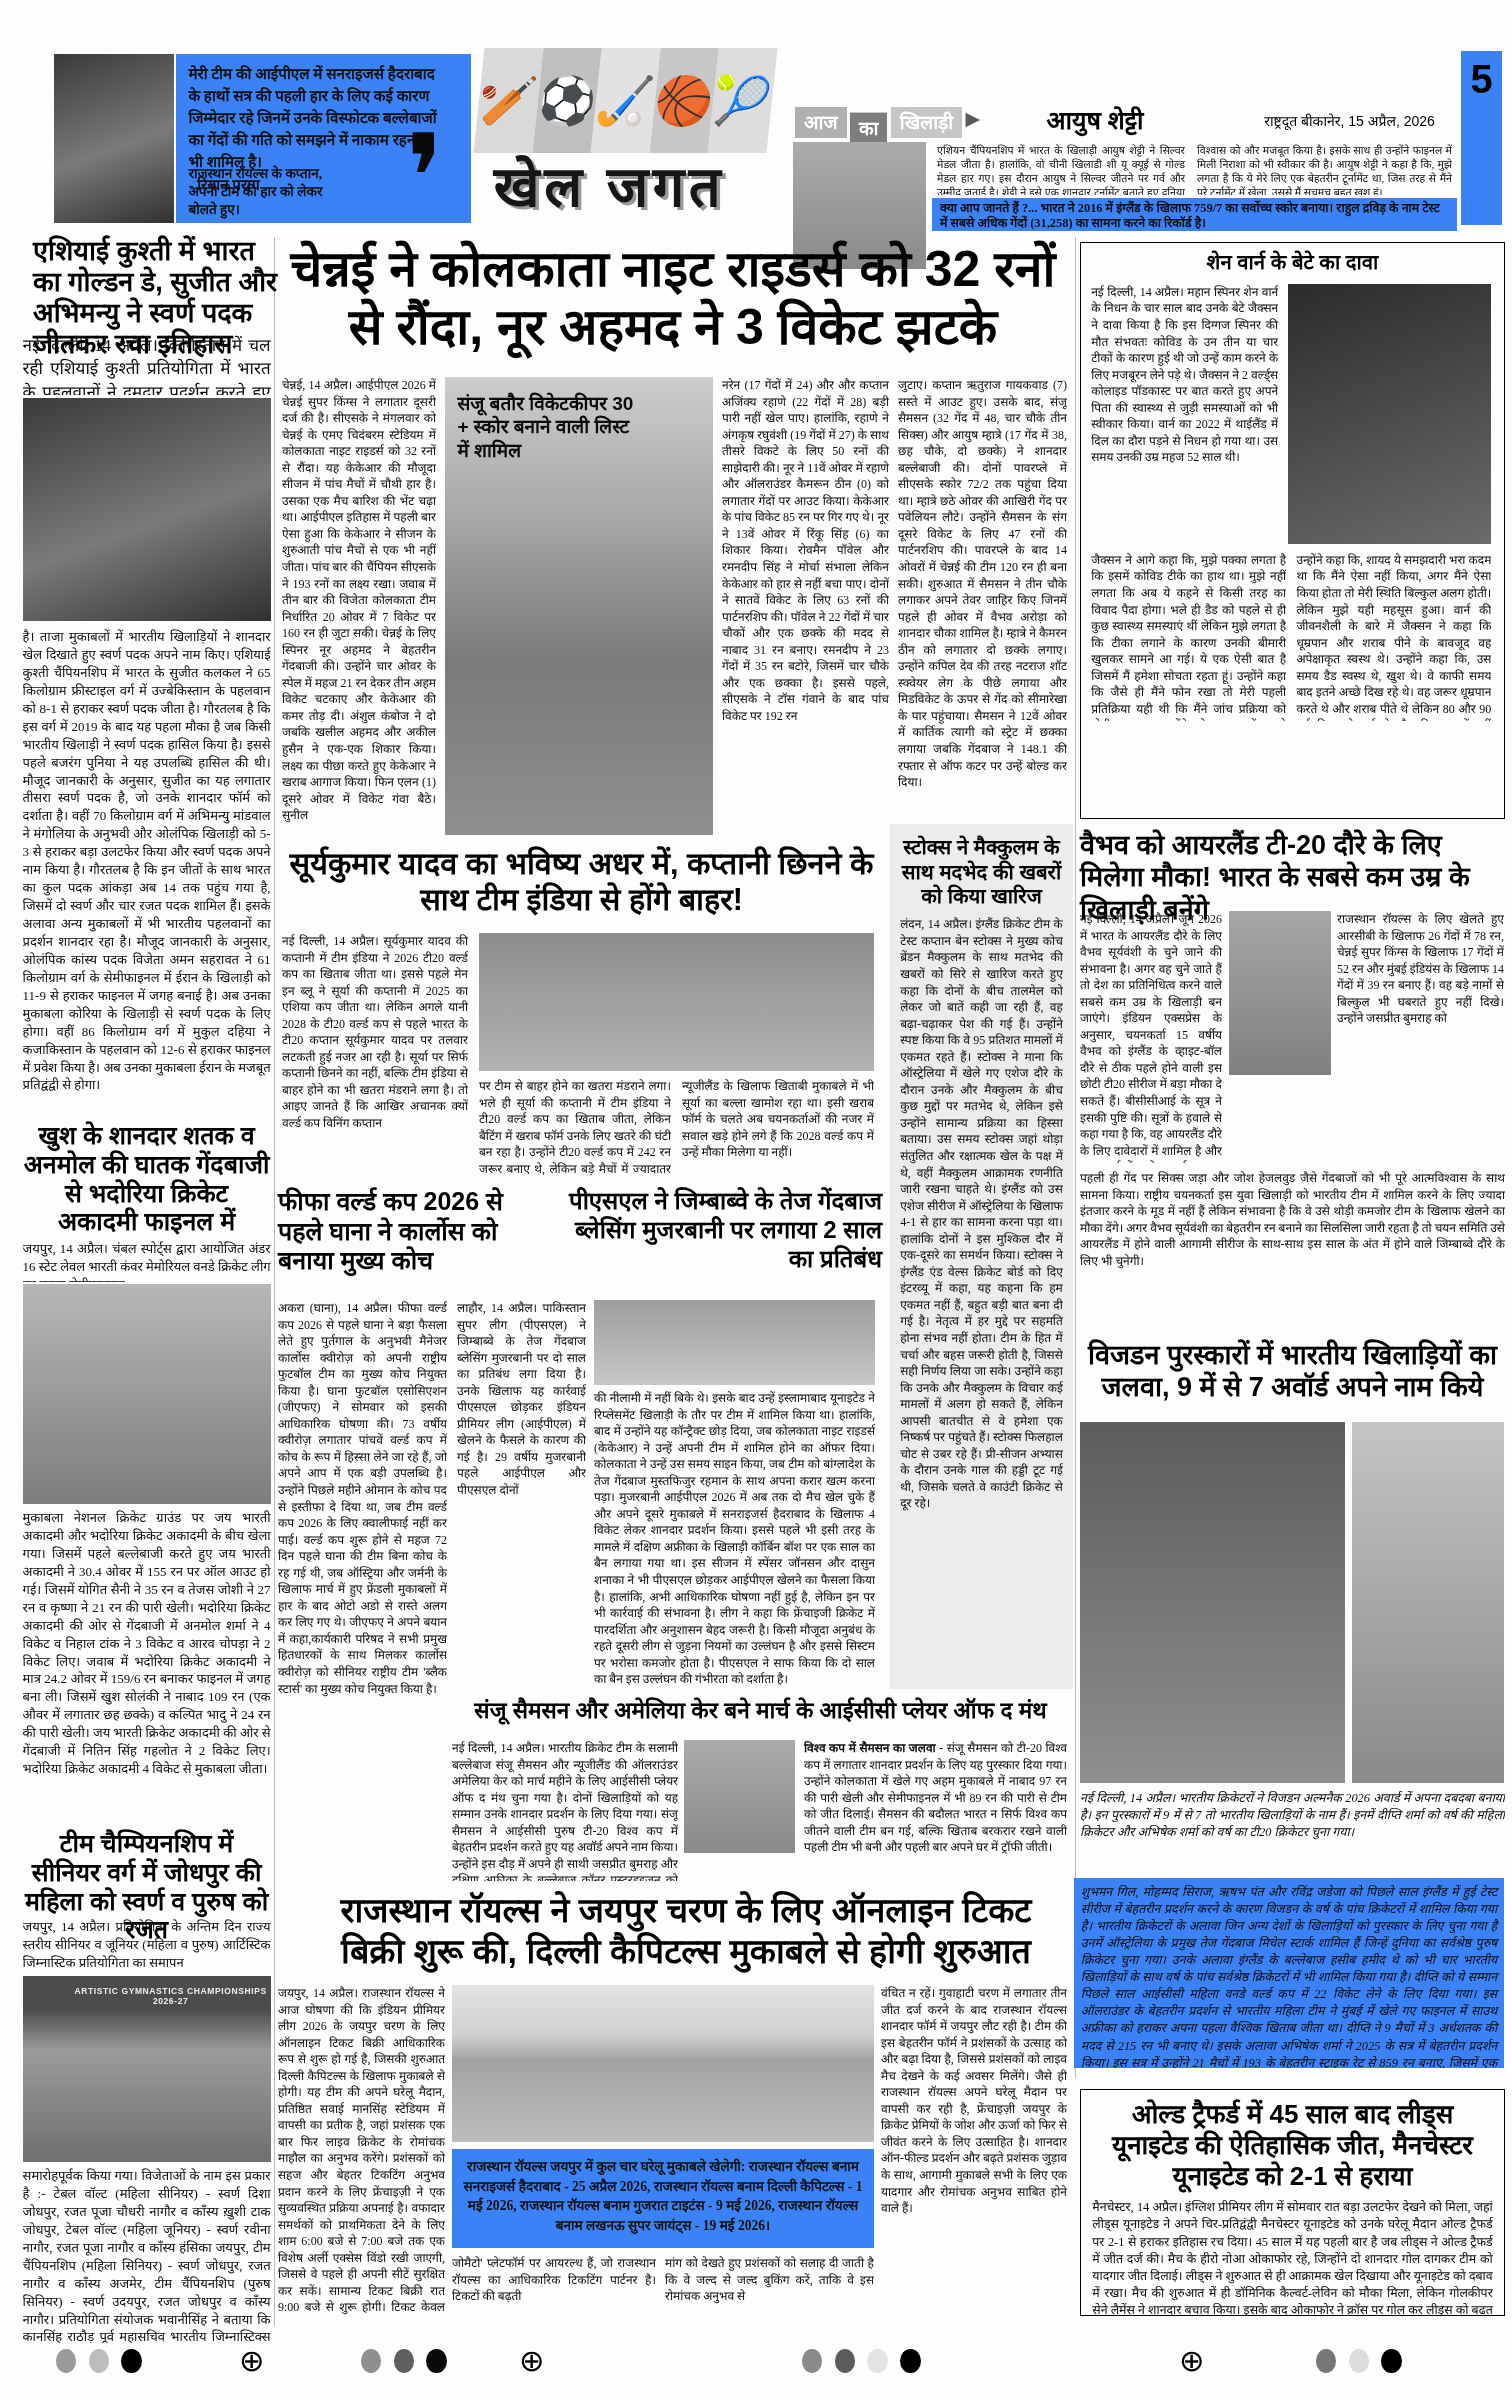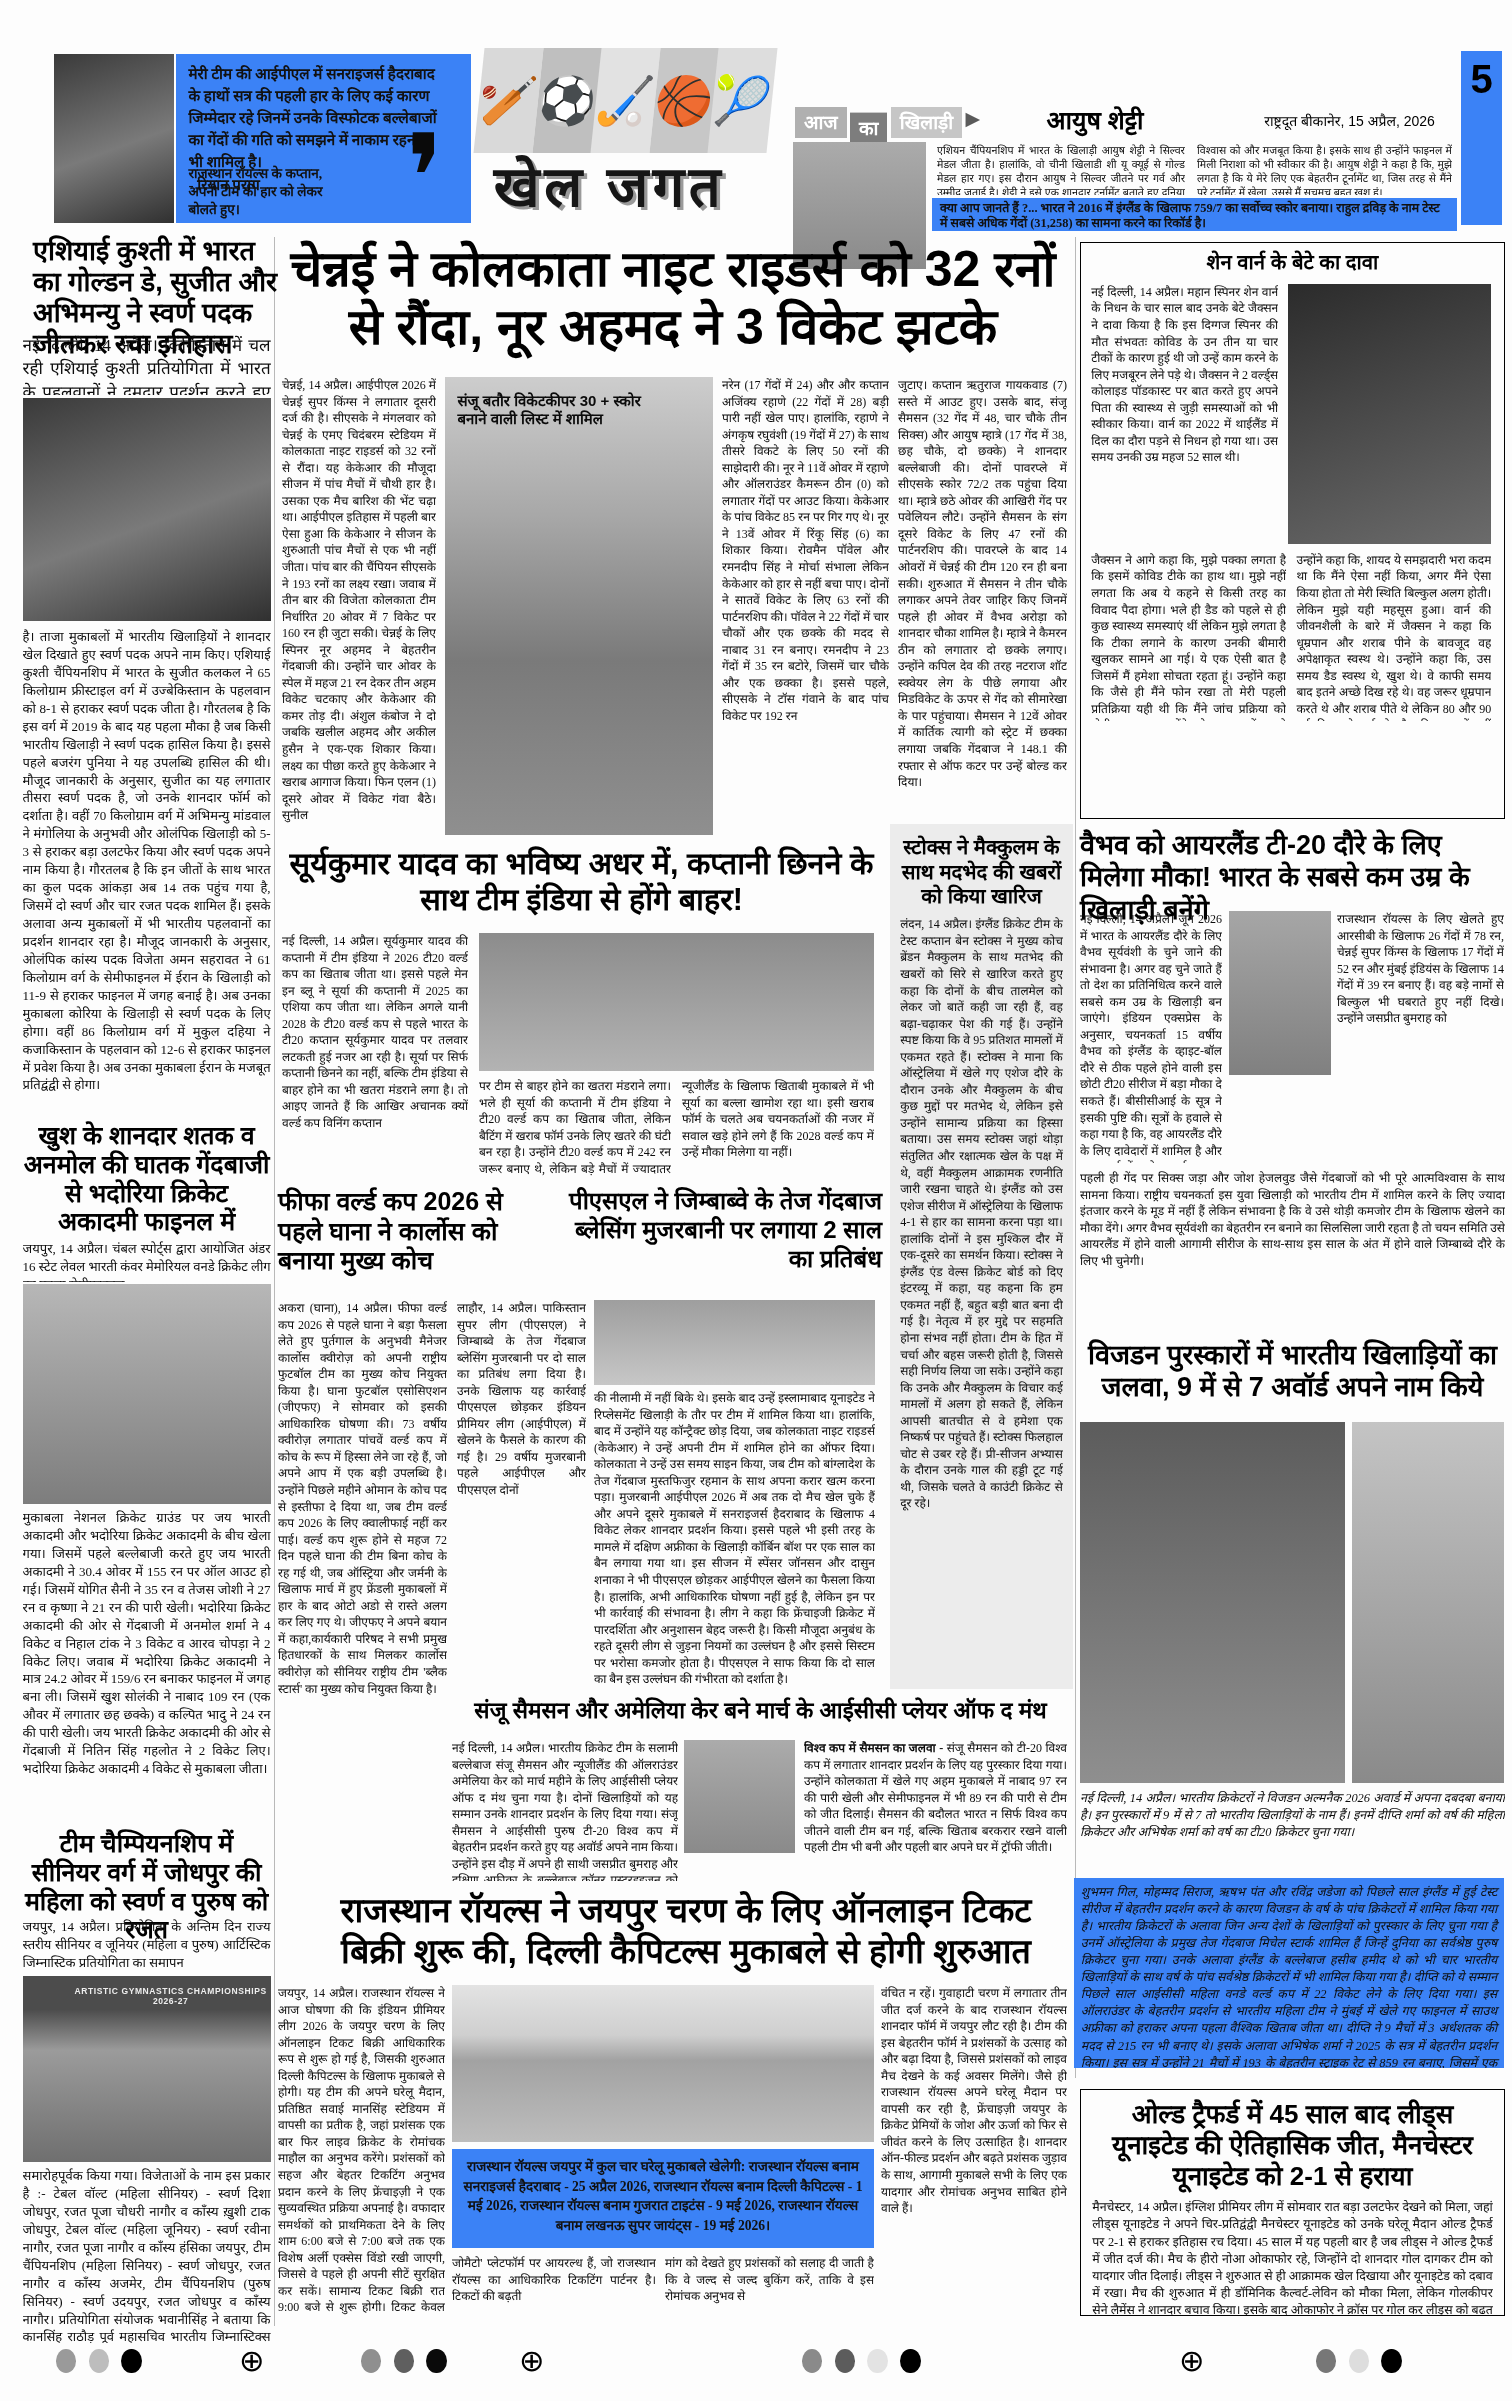--- a/index.html
+++ b/index.html
@@ -92,21 +92,21 @@
 <div class="abs body-text" style="left:22.6px;top:1918px;width:248px;height:56px;font-size:13px;">जयपुर, 14 अप्रैल। प्रतियोगिता के अन्तिम दिन राज्य स्तरीय सीनियर व जूनियर (महिला व पुरुष) आर्टिस्टिक जिम्नास्टिक प्रतियोगिता का समापन</div>
 <div class="abs photo ph-d" style="left:22.6px;top:1976px;width:248px;height:186px;">
   <div class="center" style="color:#eee;font-family:'Liberation Sans',sans-serif;font-size:8.5px;font-weight:bold;padding-top:10.2px;letter-spacing:0.6px;">ARTISTIC GYMNASTICS CHAMPIONSHIPS 2026-27</div>
 </div>
 <div class="abs body-text" style="left:22.6px;top:2167px;width:248px;height:176px;font-size:13px;">समारोहपूर्वक किया गया। विजेताओं के नाम इस प्रकार है :- टेबल वॉल्ट (महिला सीनियर) - स्वर्ण दिशा जोधपुर, रजत पूजा चौधरी नागौर व काँस्य ख़ुशी टाक जोधपुर, टेबल वॉल्ट (महिला जूनियर) - स्वर्ण रवीना नागौर, रजत पूजा नागौर व काँस्य हंसिका जयपुर, टीम चैंपियनशिप (महिला सिनियर) - स्वर्ण जोधपुर, रजत नागौर व काँस्य अजमेर, टीम चैंपियनशिप (पुरुष सिनियर) - स्वर्ण उदयपुर, रजत जोधपुर व काँस्य नागौर। प्रतियोगिता संयोजक भवानीसिंह ने बताया कि कानसिंह राठौड़ पूर्व महासचिव भारतीय जिम्नास्टिक्स महासंघ के अध्यक्षता में समापन समारोह में नरेश सिंह समाजसेवी द्वारा विजेता टीमों को ट्राफी एवं जोधपुर के जिम्नास्ट्स को पुरुस्कार प्रदान किए गए। परमेश्वर प्रजापत, सचिव राज्य संघ द्वारा आगन्तुक अतिथियों का आभार व्यक्त किया गया तथा इस प्रतियोगिता में प्रदर्शन के आधार पर राष्ट्रिय प्रतियोगिता हेतु प्रतिभागियों के चयन किए जाने की घोषणा की।</div>
 
 <div class="abs headline center" style="left:278px;top:240px;width:790px;font-size:50px;line-height:1.16;">चेन्नई ने कोलकाता नाइट राइडर्स को 32 रनों से रौंदा, नूर अहमद ने 3 विकेट झटके</div>
 
 <div class="abs body-text" style="left:282px;top:377px;width:154px;height:458px;">चेन्नई, 14 अप्रैल। आईपीएल 2026 में चेन्नई सुपर किंग्स ने लगातार दूसरी दर्ज की है। सीएसके ने मंगलवार को चेन्नई के एमए चिदंबरम स्टेडियम में कोलकाता नाइट राइडर्स को 32 रनों से रौंदा। यह केकेआर की मौजूदा सीजन में पांच मैचों में चौथी हार है। उसका एक मैच बारिश की भेंट चढ़ा था। आईपीएल इतिहास में पहली बार ऐसा हुआ कि केकेआर ने सीजन के शुरुआती पांच मैचों से एक भी नहीं जीता। पांच बार की चैंपियन सीएसके ने 193 रनों का लक्ष्य रखा। जवाब में तीन बार की विजेता कोलकाता टीम निर्धारित 20 ओवर में 7 विकेट पर 160 रन ही जुटा सकी। चेन्नई के लिए स्पिनर नूर अहमद ने बेहतरीन गेंदबाजी की। उन्होंने चार ओवर के स्पेल में महज 21 रन देकर तीन अहम विकेट चटकाए और केकेआर की कमर तोड़ दी। अंशुल कंबोज ने दो जबकि खलील अहमद और अकील हुसैन ने एक-एक शिकार किया। लक्ष्य का पीछा करते हुए केकेआर ने खराब आगाज किया। फिन एलन (1) दूसरे ओवर में विकेट गंवा बैठे। सुनील</div>
 <div class="abs photo ph-a" style="left:445px;top:377px;width:268px;height:458px;">
-  <div style="position:absolute;left:12.4px;top:14.7px;width:186px;font-size:15px;font-weight:900;font-family:'Liberation Sans',sans-serif;line-height:1.25;color:#0b0b0b;">संजू बतौर विकेटकीपर 30 + स्कोर बनाने वाली लिस्ट में शामिल</div>
+  <div style="position:absolute;left:12.4px;top:14.7px;width:186px;font-size:19px;font-weight:900;font-family:'Liberation Sans',sans-serif;line-height:1.25;color:#0b0b0b;">संजू बतौर विकेटकीपर 30 + स्कोर बनाने वाली लिस्ट में शामिल</div>
 </div>
 <div class="abs body-text" style="left:722px;top:377px;width:167px;height:458px;">नरेन (17 गेंदों में 24) और और कप्तान अजिंक्य रहाणे (22 गेंदों में 28) बड़ी पारी नहीं खेल पाए। हालांकि, रहाणे ने अंगकृष रघुवंशी (19 गेंदों में 27) के साथ तीसरे विकटे के लिए 50 रनों की साझेदारी की। नूर ने 11वें ओवर में रहाणे और ऑलराउंडर कैमरून ठीन (0) को लगातार गेंदों पर आउट किया। केकेआर के पांच विकेट 85 रन पर गिर गए थे। नूर ने 13वें ओवर में रिंकू सिंह (6) का शिकार किया। रोवमैन पॉवेल और रमनदीप सिंह ने मोर्चा संभाला लेकिन केकेआर को हार से नहीं बचा पाए। दोनों ने सातवें विकेट के लिए 63 रनों की पार्टनरशिप की। पॉवेल ने 22 गेंदों में चार चौकों और एक छक्के की मदद से नाबाद 31 रन बनाए। रमनदीप ने 23 गेंदों में 35 रन बटोरे, जिसमें चार चौके और एक छक्का है। इससे पहले, सीएसके ने टॉस गंवाने के बाद पांच विकेट पर 192 रन</div>
 <div class="abs body-text" style="left:898px;top:377px;width:169px;height:458px;">जुटाए। कप्तान ऋतुराज गायकवाड (7) सस्ते में आउट हुए। उसके बाद, संजू सैमसन (32 गेंद में 48, चार चौके तीन सिक्स) और आयुष म्हात्रे (17 गेंद में 38, छह चौके, दो छक्के) ने शानदार बल्लेबाजी की। दोनों पावरप्ले में सीएसके स्कोर 72/2 तक पहुंचा दिया था। म्हात्रे छठे ओवर की आखिरी गेंद पर पवेलियन लौटे। उन्होंने सैमसन के संग दूसरे विकेट के लिए 47 रनों की पार्टनरशिप की। पावरप्ले के बाद 14 ओवरों में चेन्नई की टीम 120 रन ही बना सकी। शुरुआत में सैमसन ने तीन चौके लगाकर अपने तेवर जाहिर किए जिनमें पहले ही ओवर में वैभव अरोड़ा को शानदार चौका शामिल है। म्हात्रे ने कैमरन ठीन को लगातार दो छक्के लगाए। उन्होंने कपिल देव की तरह नटराज शॉट स्क्वेयर लेग के पीछे लगाया और मिडविकेट के ऊपर से गेंद को सीमारेखा के पार पहुंचाया। सैमसन ने 12वें ओवर में कार्तिक त्यागी को स्ट्रेट में छक्का लगाया जबकि गेंदबाज ने 148.1 की रफ्तार से ऑफ कटर पर उन्हें बोल्ड कर दिया।</div>
 
 <div class="abs headline center" style="left:282px;top:846px;width:599px;font-size:30.5px;line-height:1.18;">सूर्यकुमार यादव का भविष्य अधर में, कप्तानी छिनने के साथ टीम इंडिया से होंगे बाहर!</div>
 <div class="abs body-text" style="left:282px;top:933px;width:186px;height:244px;">नई दिल्ली, 14 अप्रैल। सूर्यकुमार यादव की कप्तानी में टीम इंडिया ने 2026 टी20 वर्ल्ड कप का खिताब जीता था। इससे पहले मेन इन ब्लू ने सूर्या की कप्तानी में 2025 का एशिया कप जीता था। लेकिन अगले यानी 2028 के टी20 वर्ल्ड कप से पहले भारत के टी20 कप्तान सूर्यकुमार यादव पर तलवार लटकती हुई नजर आ रही है। सूर्या पर सिर्फ कप्तानी छिनने का नहीं, बल्कि टीम इंडिया से बाहर होने का भी खतरा मंडराने लगा है। तो आइए जानते हैं कि आखिर अचानक क्यों वर्ल्ड कप विनिंग कप्तान</div>
 <div class="abs photo ph-e" style="left:479px;top:933px;width:395px;height:138px;"></div>
 <div class="abs body-text" style="left:479px;top:1078px;width:192px;height:98px;">पर टीम से बाहर होने का खतरा मंडराने लगा। भले ही सूर्या की कप्तानी में टीम इंडिया ने टी20 वर्ल्ड कप का खिताब जीता, लेकिन बैटिंग में खराब फॉर्म उनके लिए खतरे की घंटी बन रहा है। उन्होंने टी20 वर्ल्ड कप में 242 रन जरूर बनाए थे, लेकिन बड़े मैचों में ज्यादातर फ्लॉप ही नजर आए थे।</div>
 <div class="abs body-text" style="left:682px;top:1078px;width:192px;height:98px;">न्यूजीलैंड के खिलाफ खिताबी मुकाबले में भी सूर्या का बल्ला खामोश रहा था। इसी खराब फॉर्म के चलते अब चयनकर्ताओं की नजर में सवाल खड़े होने लगे हैं कि 2028 वर्ल्ड कप में उन्हें मौका मिलेगा या नहीं।</div>
 

